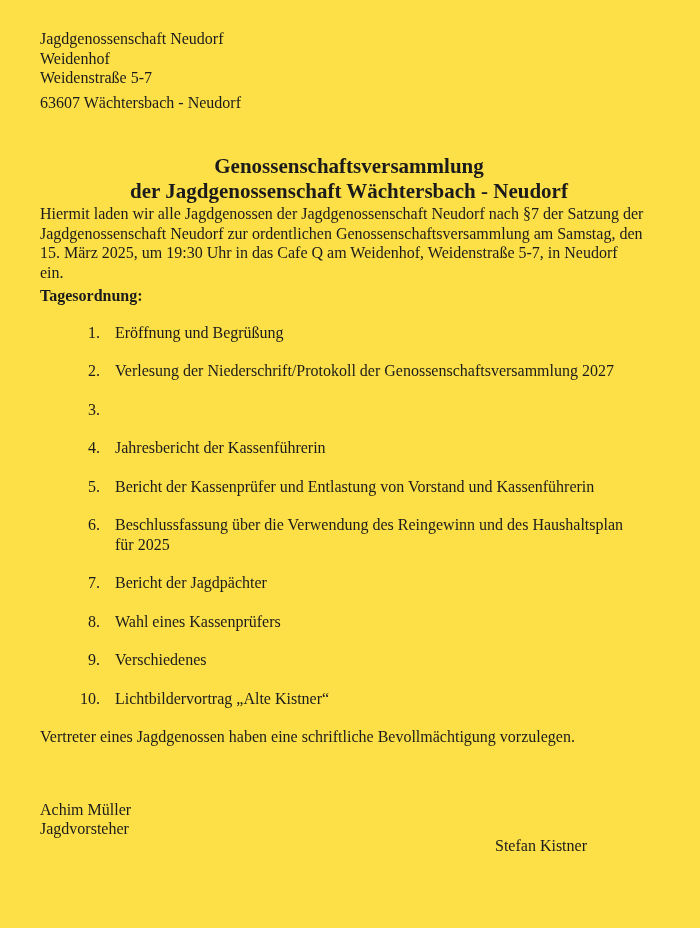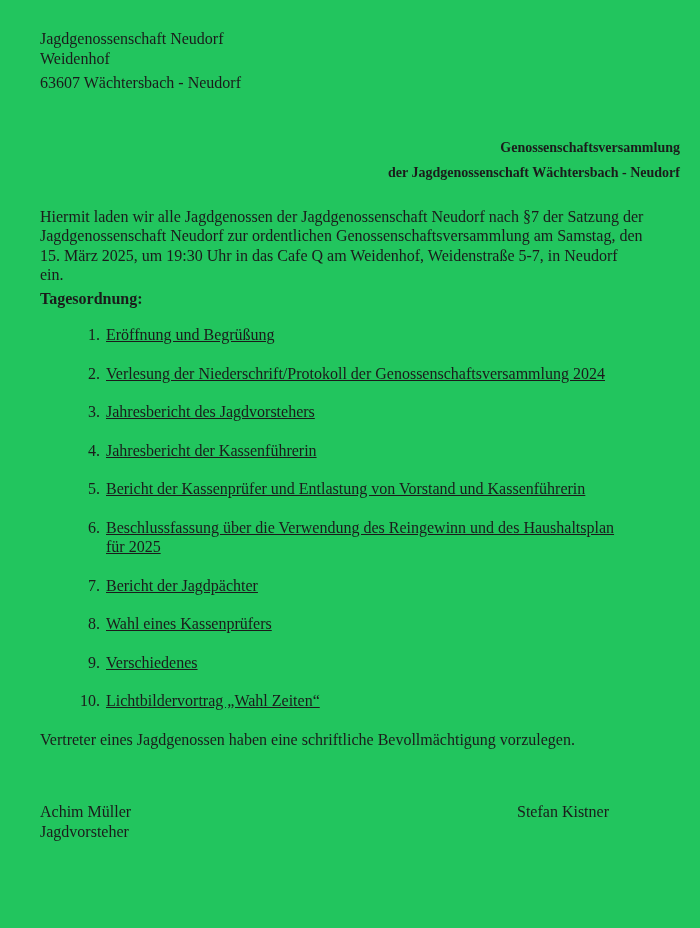--- a/index.html
+++ b/index.html
@@ -4,39 +4,38 @@
 <style>
   html, body {
     margin: 0;
     padding: 0;
     background: #ffffff;
   }
   .page {
     box-sizing: border-box;
     width: 700px;
     height: 928px;
-    background: #22c55e;
+    background: #fde047;
     color: #1b1b1b;
     font-family: "Liberation Serif", serif;
     font-size: 16px;
     line-height: 19.5px;
-    padding: 29px 20px 0 40px;
+    padding: 29px 42px 0 40px;
     overflow: hidden;
   }
   .sender-line { white-space: nowrap; }
   .sender-city { margin-top: 5px; }
   .doc-title {
     margin-top: 42px;
-    text-align: right;
+    text-align: center;
     font-weight: bold;
-    font-size: 14px;
+    font-size: 21px;
     line-height: 25px;
   }
   .intro {
-    margin-top: 22px;
     margin-right: -18px;
     white-space: pre-line;
   }
   .agenda-heading {
     margin-top: 4px;
     font-weight: bold;
   }
   ol.agenda {
     list-style: none;
     margin: 17px -18px 0 0;
@@ -45,44 +44,45 @@
   li.agenda-item {
     display: flex;
     margin-bottom: 19px;
   }
   .item-num {
     flex: none;
     width: 60px;
     text-align: right;
   }
   .item-text {
-    margin-left: 6px;
+    margin-left: 15px;
     white-space: pre-line;
-    text-decoration: underline;
   }
   .note { margin-top: 17px; }
   .signatures {
     margin-top: 53px;
     display: flex;
   }
   .sig-left { flex: none; }
   .sig-right {
     margin-left: auto;
     width: 173px;
+    margin-top: 36px;
   }
   .sig-right .sig-name { padding-left: 10px; }
 </style>
 </head>
 <body>
 
 <div class="page">
 
   <div>
     <div class="sender-line">Jagdgenossenschaft Neudorf</div>
     <div class="sender-line">Weidenhof</div>
+    <div class="sender-line">Weidenstraße 5-7</div>
     <div class="sender-line sender-city">63607 Wächtersbach - Neudorf</div>
   </div>
 
   <div class="doc-title">
     <div>Genossenschaftsversammlung</div>
     <div>der Jagdgenossenschaft Wächtersbach - Neudorf</div>
   </div>
 
   <div class="intro">Hiermit laden wir alle Jagdgenossen der Jagdgenossenschaft Neudorf nach §7 der Satzung der
 Jagdgenossenschaft Neudorf zur ordentlichen Genossenschaftsversammlung am Samstag, den
@@ -91,25 +91,24 @@
 
   <div class="agenda-heading">Tagesordnung:</div>
 
   <ol class="agenda">
     <li class="agenda-item">
       <span class="item-num">1.</span>
       <span class="item-text">Eröffnung und Begrüßung</span>
     </li>
     <li class="agenda-item">
       <span class="item-num">2.</span>
-      <span class="item-text">Verlesung der Niederschrift/Protokoll der Genossenschaftsversammlung 2024</span>
+      <span class="item-text">Verlesung der Niederschrift/Protokoll der Genossenschaftsversammlung 2027</span>
     </li>
     <li class="agenda-item">
       <span class="item-num">3.</span>
-      <span class="item-text">Jahresbericht des Jagdvorstehers</span>
     </li>
     <li class="agenda-item">
       <span class="item-num">4.</span>
       <span class="item-text">Jahresbericht der Kassenführerin</span>
     </li>
     <li class="agenda-item">
       <span class="item-num">5.</span>
       <span class="item-text">Bericht der Kassenprüfer und Entlastung von Vorstand und Kassenführerin</span>
     </li>
     <li class="agenda-item">
@@ -124,21 +123,21 @@
     <li class="agenda-item">
       <span class="item-num">8.</span>
       <span class="item-text">Wahl eines Kassenprüfers</span>
     </li>
     <li class="agenda-item">
       <span class="item-num">9.</span>
       <span class="item-text">Verschiedenes</span>
     </li>
     <li class="agenda-item">
       <span class="item-num">10.</span>
-      <span class="item-text">Lichtbildervortrag „Wahl Zeiten“</span>
+      <span class="item-text">Lichtbildervortrag „Alte Kistner“</span>
     </li>
   </ol>
 
   <div class="note">Vertreter eines Jagdgenossen haben eine schriftliche Bevollmächtigung vorzulegen.</div>
 
   <div class="signatures">
     <div class="sig-left">
       <div class="sig-name">Achim Müller</div>
       <div class="sig-role">Jagdvorsteher</div>
     </div>

